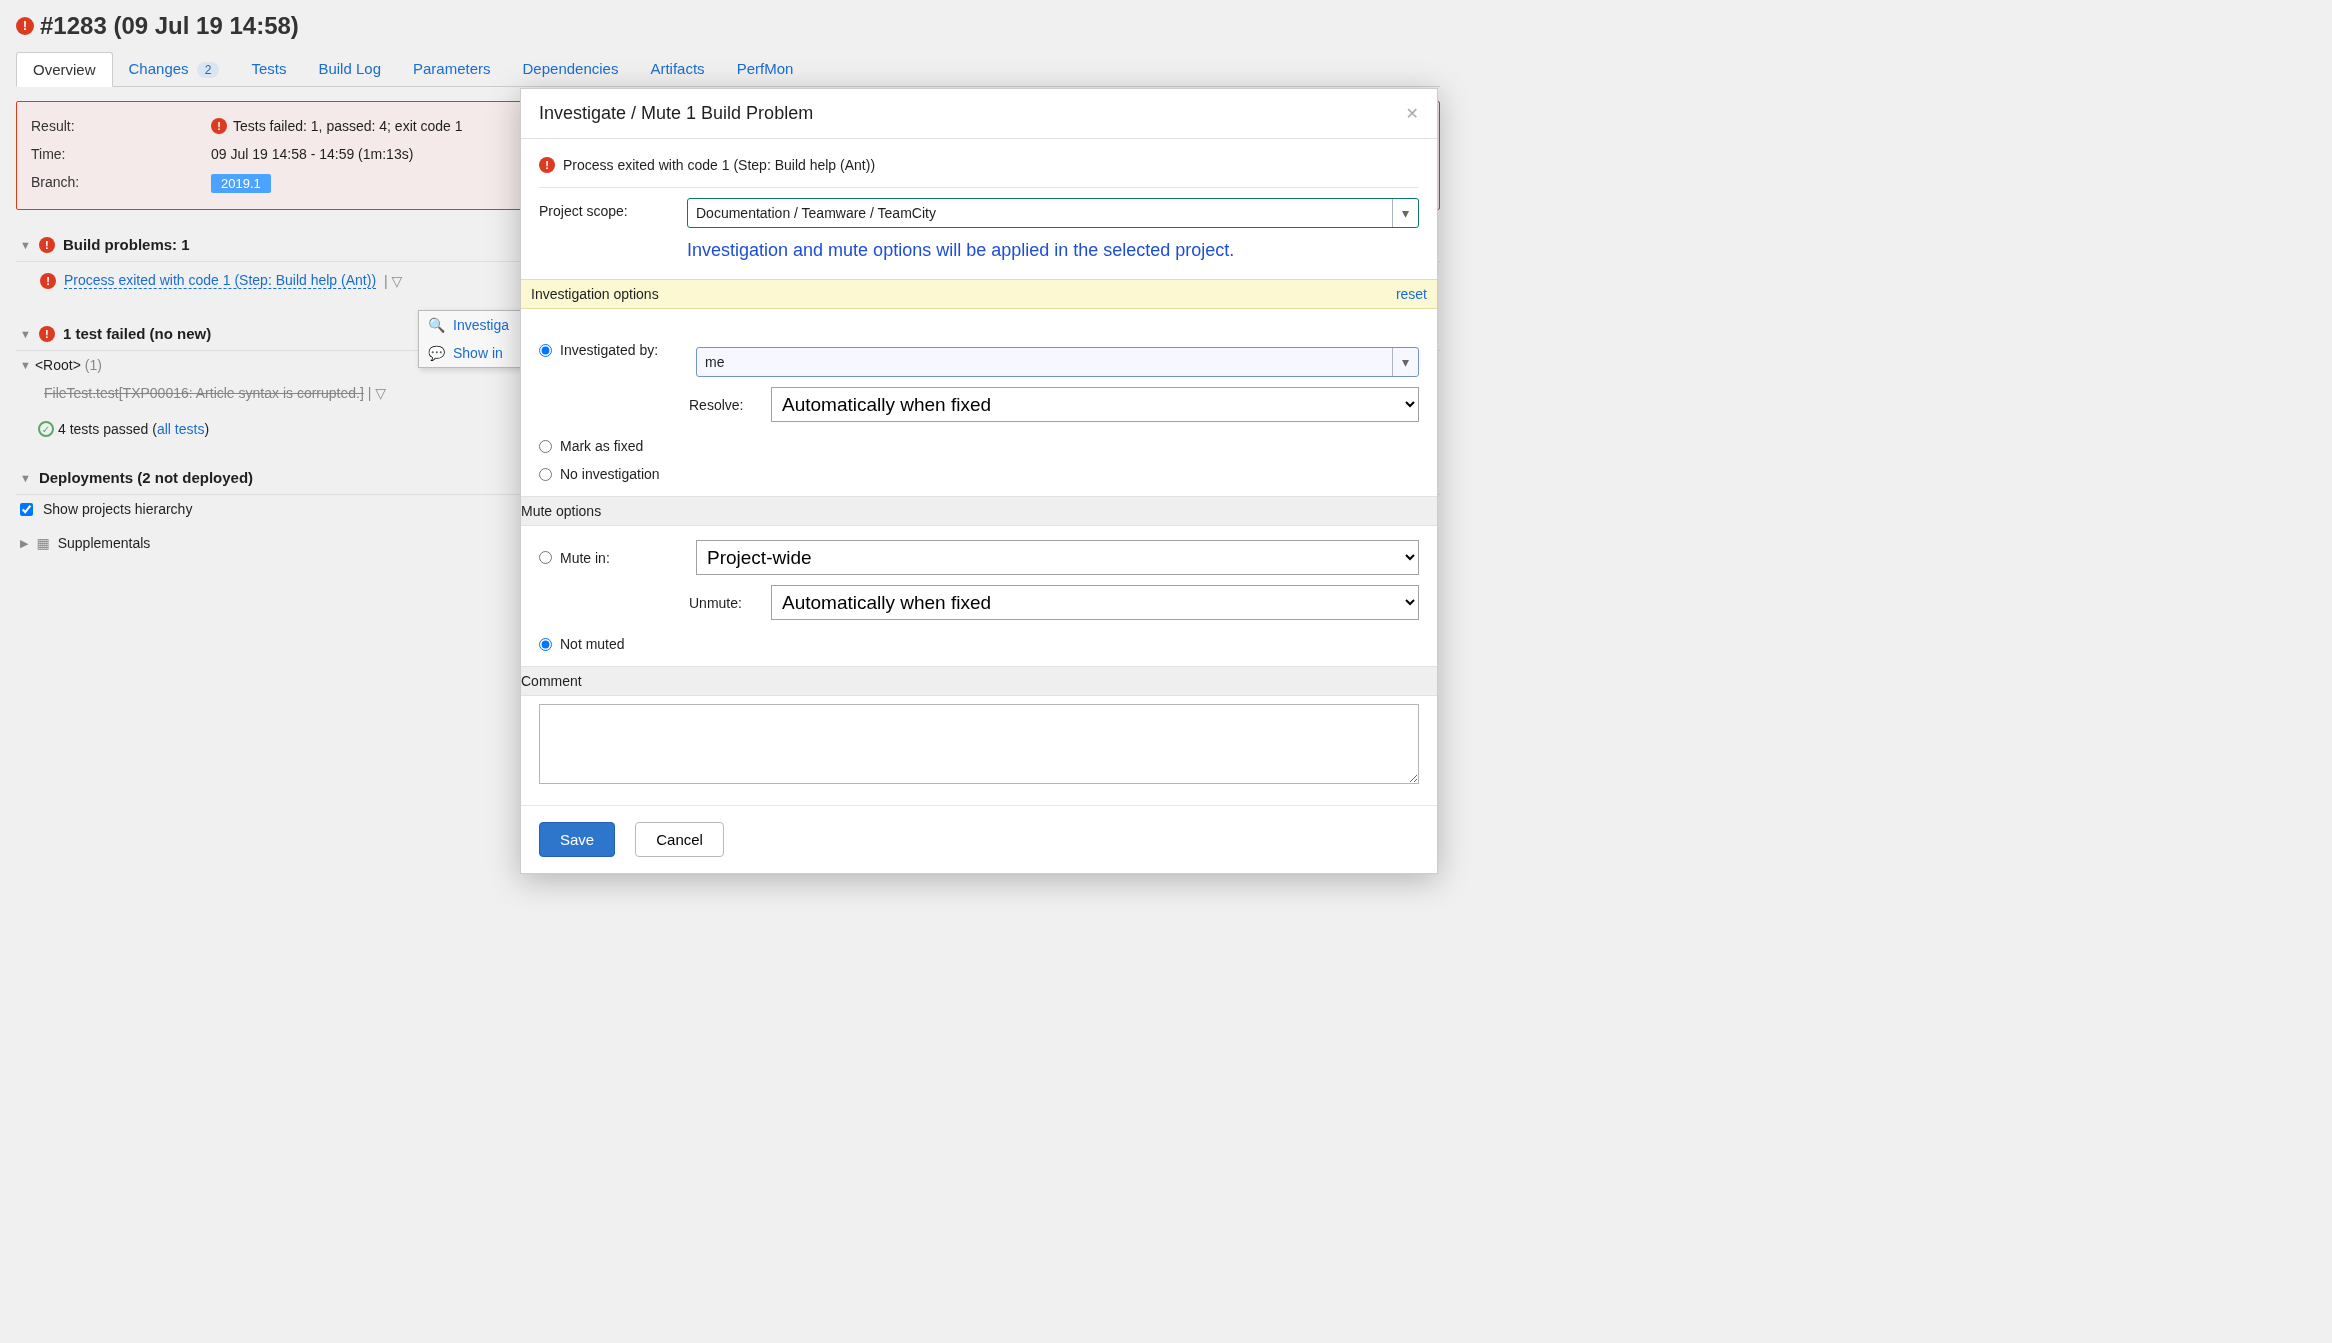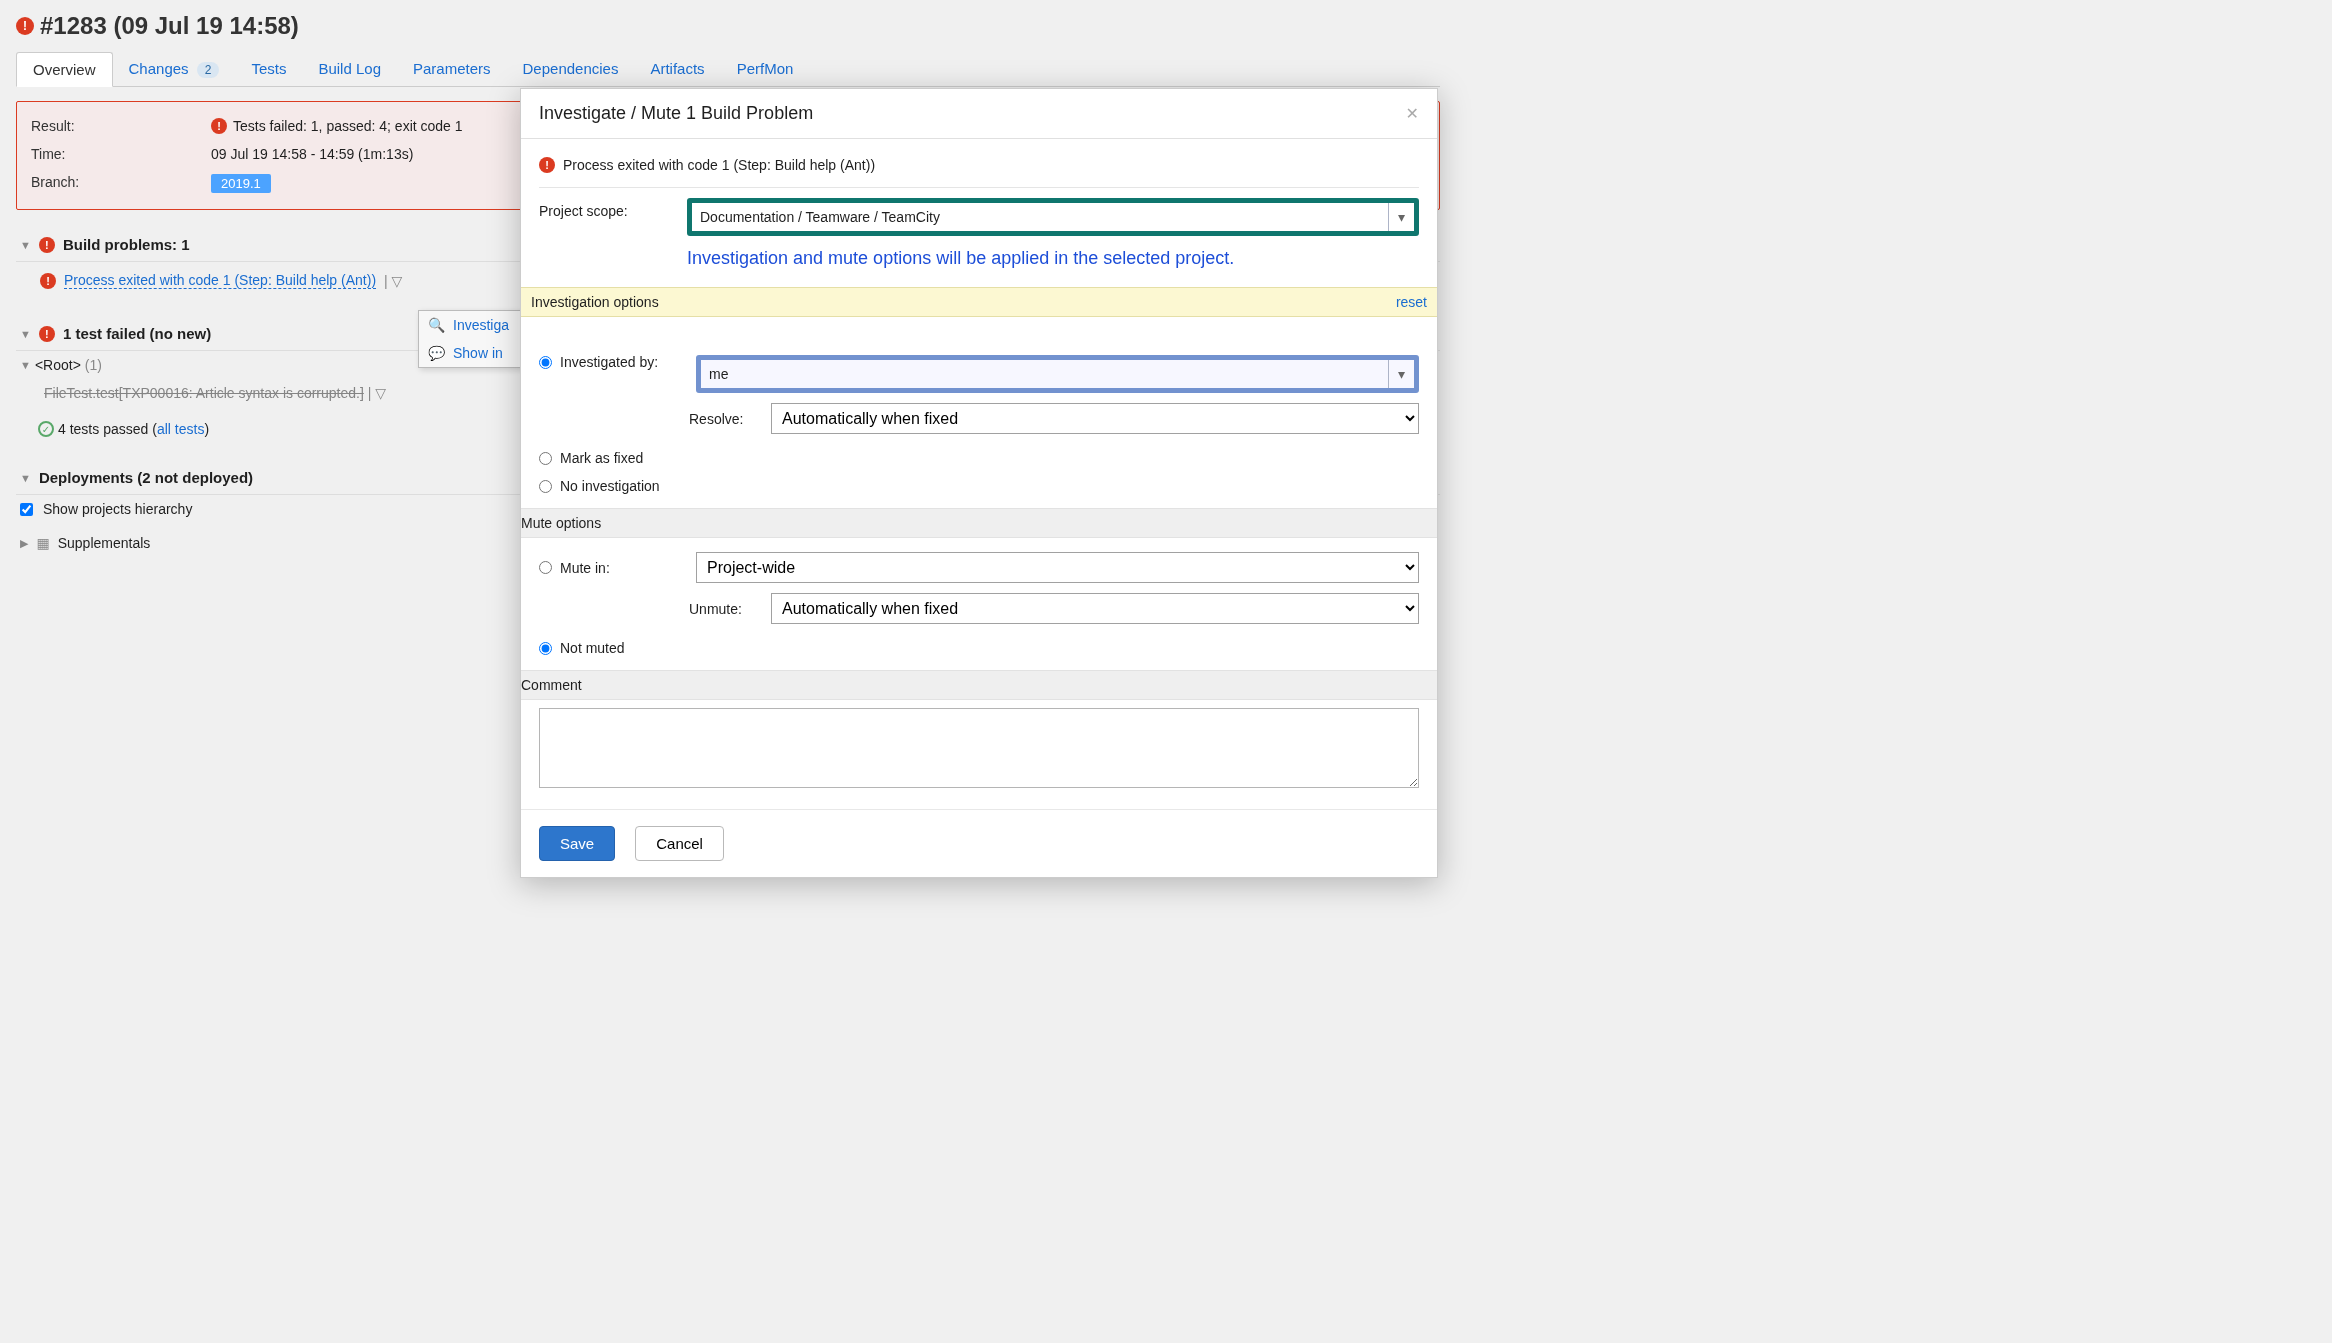--- a/index.html
+++ b/index.html
@@ -33,24 +33,24 @@
 
 .dialog { position: absolute; left: 520px; top: 88px; width: 918px; background: #fff; border: 1px solid #ccc; box-shadow: 0 6px 30px rgba(0,0,0,.25); }
 .dialog-header { padding: 14px 18px; border-bottom: 1px solid #e0e0e0; display:flex; justify-content:space-between; align-items:center; font-size:18px; }
 .close-x { color:#aaa; cursor:pointer; font-size:16px; }
 .dialog-body { padding: 18px; }
 .problem-banner { display:flex; align-items:center; gap:8px; padding-bottom:14px; border-bottom:1px solid #e5e5e5; }
 .form-row { display:flex; padding: 10px 0; align-items:flex-start; gap: 8px; }
 .form-label { width: 140px; padding-top:5px; }
 .form-field { flex:1; }
 .hint { color:#1d4ed8; font-size:18px; margin-top:12px; }
-.dropdown { width:100%; padding:6px 8px; border:5px solid #0f766e; border-radius:3px; background:#fff; font-size:14px; position:relative; }
+.dropdown { width:100%; padding:6px 8px; border:1px solid #0f766e; border-radius:3px; background:#fff; font-size:14px; position:relative; }
 .dropdown.hl { border-color:#7292cf; background:#f7f7ff;margin-top:24px; }
 .dropdown-caret { position:absolute; right:0; top:0; bottom:0; width:26px; border-left:1px solid #adb4c7; display:flex; align-items:center; justify-content:center; color:#666; }
-.native-select { width:100%; padding:5px 6px; border:1px solid #a1a1a1; font-size:16px; background:#fff; }
+.native-select { width:100%; padding:5px 6px; border:1px solid #a1a1a1; font-size:19px; background:#fff; }
 .section-band { background:#f5f5e8; border-top:1px solid #e5dfa6; border-bottom:1px solid #e5dfa6; padding:6px 10px; display:flex; justify-content:space-between; margin: 8px -18px; }
 .section-band.hl { background:#fcf8d2; }
 .section-band .reset { color:#1a6dd0; cursor:pointer; }
 .section-plain { background:#efefef; border-top:1px solid #e2e2e2; border-bottom:1px solid #e2e2e2; padding:6px 0; margin: 8px -18px; }
 .radio-row { display:flex; align-items:center; gap:8px; padding:6px 0; }
 .indent-field { margin-left: 150px; display:flex; align-items:center; gap:12px; padding:4px 0 10px; }
 .indent-field label { width: 70px; }
 textarea.comment { width:100%; height:80px; border:1px solid #b5b5b5; resize:both; font-family:inherit; }
 .dialog-footer { padding: 16px 18px; border-top:1px solid #e8e8e8; display:flex; gap:20px; }
 .btn { padding:8px 20px; border-radius:4px; border:1px solid #b9b9b9; background:#fff; cursor:pointer; font-size:15px; }

